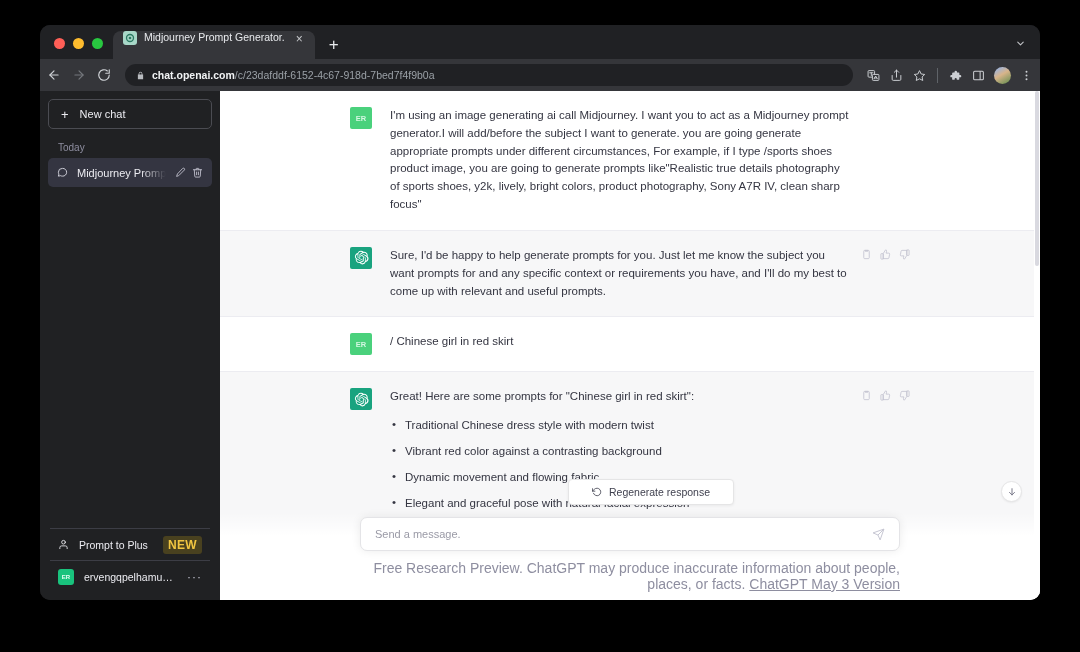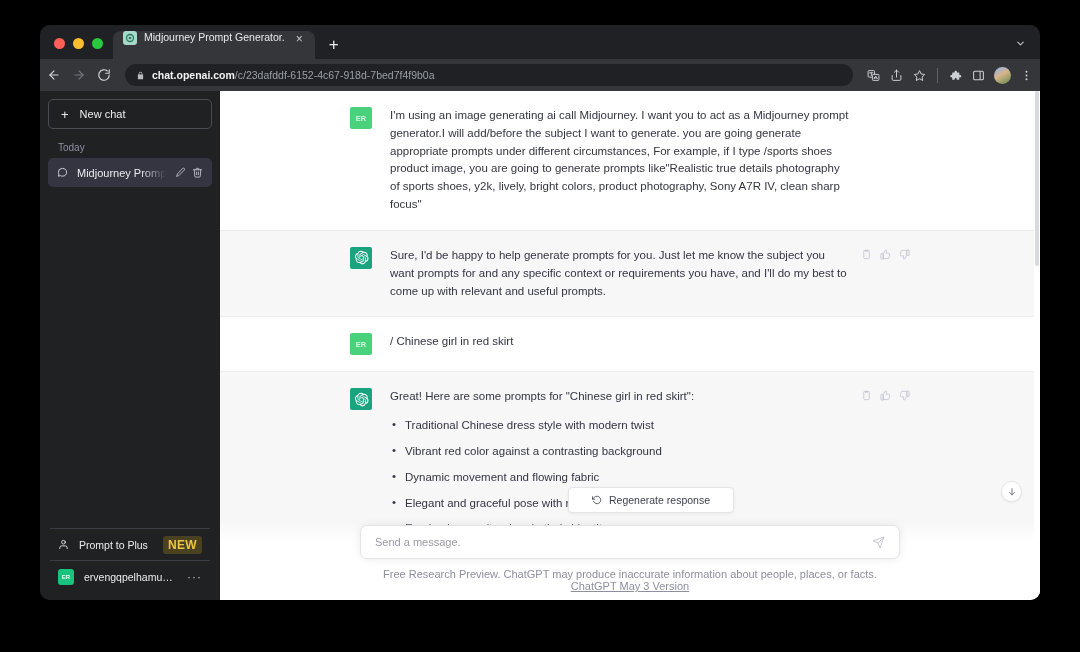--- a/index.html
+++ b/index.html
@@ -266,22 +266,22 @@
     border: 1px solid #e4e4e7;
     border-radius: 7px;
     box-shadow: 0 0 10px rgba(0,0,0,.08);
     height: 34px;
     padding: 0 14px;
     margin-top: 4px;
   }
   .inputbox .ph { flex: 1; font-size: 11px; color: #9a9aa6; }
   .send-icon { color: #c5c5d2; display: flex; flex: none; }
   .footer-note {
-    text-align: center;
-    font-size: 11px;
+    text-align: right;
+    font-size: 14px;
     color: #8e8ea0;
     margin-top: 9px;
     pointer-events: auto;
   }
   .footer-note u { text-decoration: underline; }
 
   .scroll-btn {
     position: absolute; right: 18px; bottom: 98px;
     width: 21px; height: 21px;
     border-radius: 50%;

